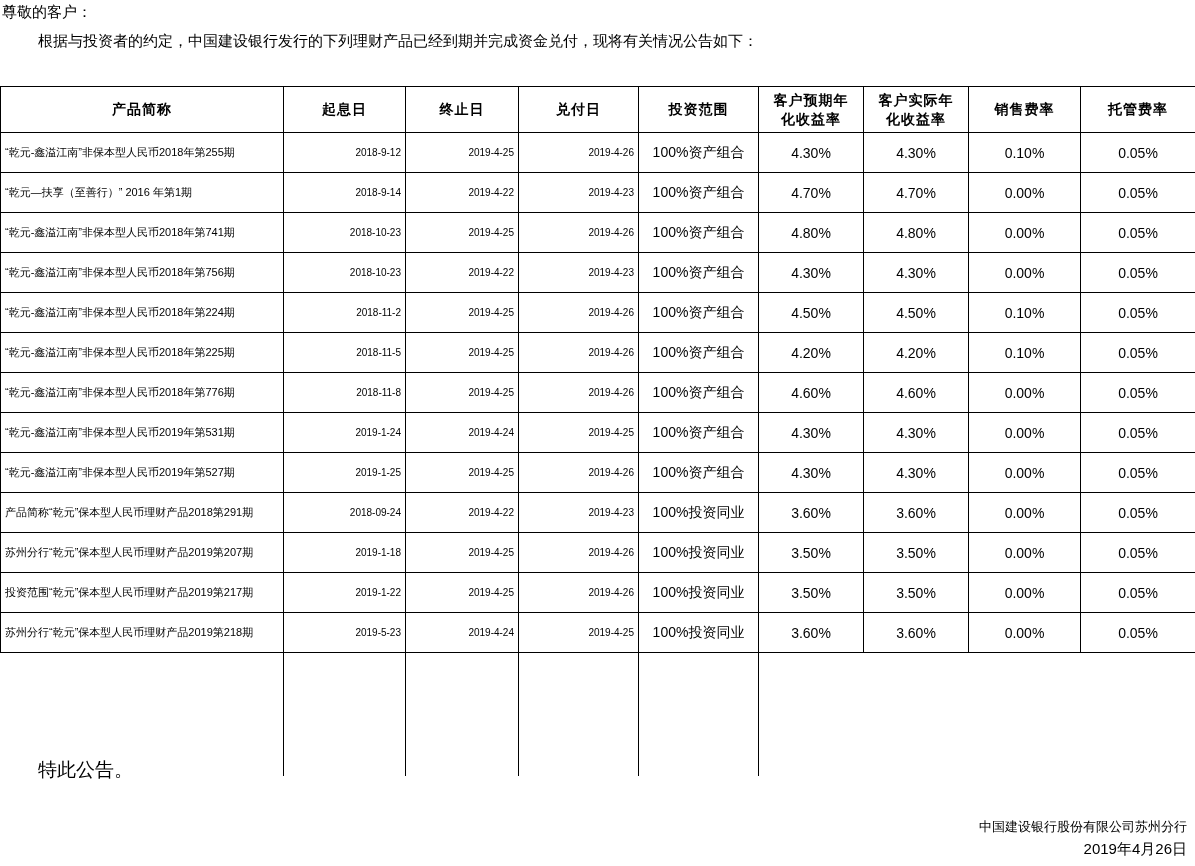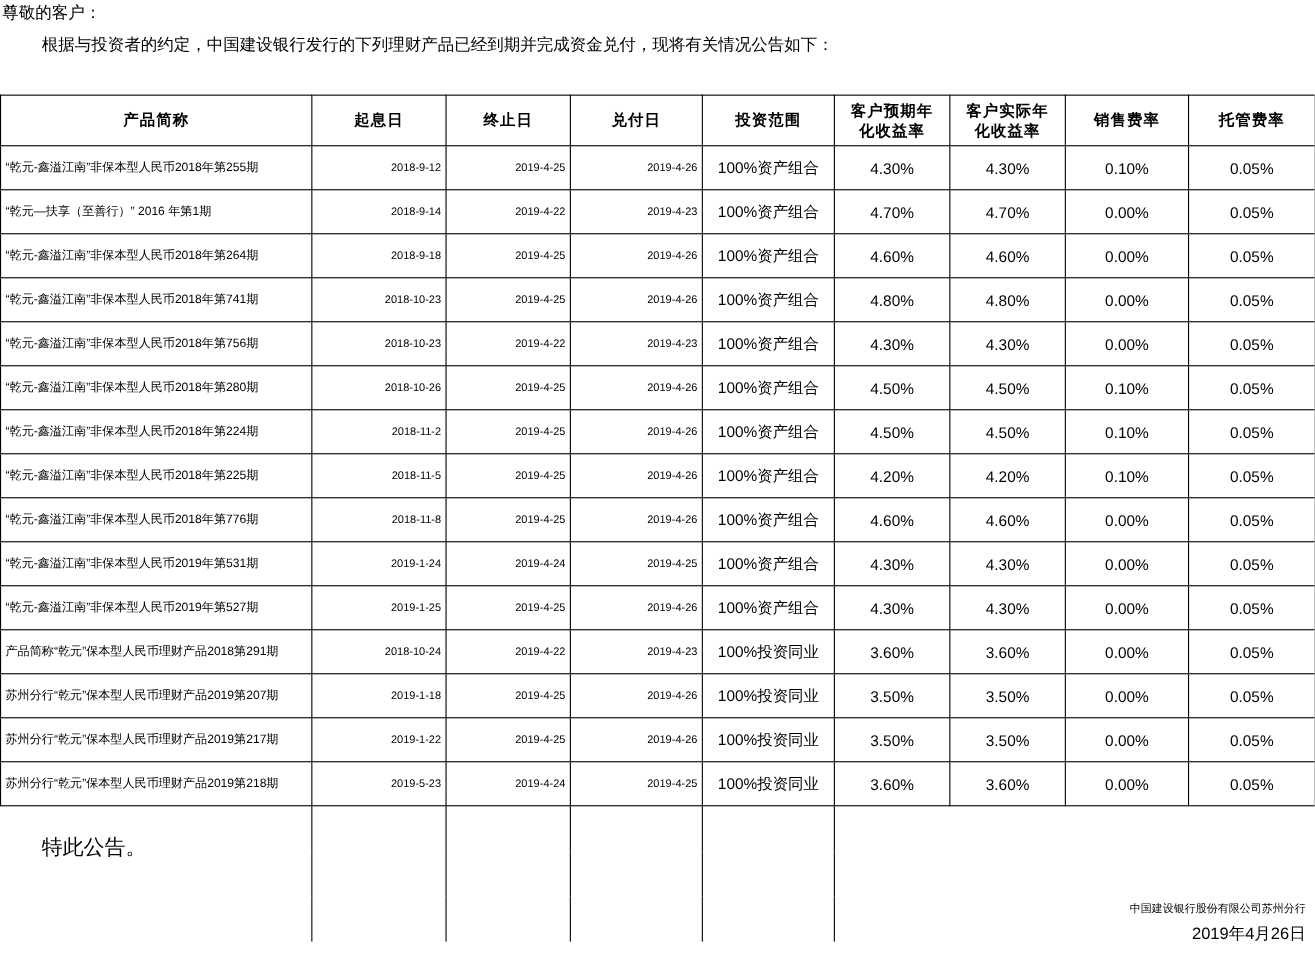--- a/index.html
+++ b/index.html
@@ -87,21 +87,21 @@
   .notice {
     position: absolute;
     left: 38px;
     top: 757px;
     font-size: 19px;
   }
   .signature {
     position: absolute;
     right: 8px;
     top: 814px;
-    font-size: 10px;
+    font-size: 13px;
     text-align: left;
     line-height: 25px;
   }
   .sig-date {
     position: absolute;
     right: 8px;
     top: 840px;
     font-size: 15px;
     text-align: right;
   }
@@ -177,31 +177,20 @@
           <td class="num">2018-9-14</td>
           <td class="num">2019-4-22</td>
           <td class="num">2019-4-23</td>
           <td class="ctr">100%资产组合</td>
           <td class="ctr">4.70%</td>
           <td class="ctr">4.70%</td>
           <td class="ctr">0.00%</td>
           <td class="ctr">0.05%</td>
         </tr>
         <tr>
-          <td class="name">“乾元-鑫溢江南”非保本型人民币2018年第264期</td>
-          <td class="num">2018-9-18</td>
-          <td class="num">2019-4-25</td>
-          <td class="num">2019-4-26</td>
-          <td class="ctr">100%资产组合</td>
-          <td class="ctr">4.60%</td>
-          <td class="ctr">4.60%</td>
-          <td class="ctr">0.00%</td>
-          <td class="ctr">0.05%</td>
-        </tr>
-        <tr>
           <td class="name">“乾元-鑫溢江南”非保本型人民币2018年第741期</td>
           <td class="num">2018-10-23</td>
           <td class="num">2019-4-25</td>
           <td class="num">2019-4-26</td>
           <td class="ctr">100%资产组合</td>
           <td class="ctr">4.80%</td>
           <td class="ctr">4.80%</td>
           <td class="ctr">0.00%</td>
           <td class="ctr">0.05%</td>
         </tr>
@@ -210,42 +199,31 @@
           <td class="num">2018-10-23</td>
           <td class="num">2019-4-22</td>
           <td class="num">2019-4-23</td>
           <td class="ctr">100%资产组合</td>
           <td class="ctr">4.30%</td>
           <td class="ctr">4.30%</td>
           <td class="ctr">0.00%</td>
           <td class="ctr">0.05%</td>
         </tr>
         <tr>
-          <td class="name">“乾元-鑫溢江南”非保本型人民币2018年第280期</td>
-          <td class="num">2018-10-26</td>
+          <td class="name">“乾元-鑫溢江南”非保本型人民币2018年第224期</td>
+          <td class="num">2018-11-2</td>
           <td class="num">2019-4-25</td>
           <td class="num">2019-4-26</td>
           <td class="ctr">100%资产组合</td>
           <td class="ctr">4.50%</td>
           <td class="ctr">4.50%</td>
           <td class="ctr">0.10%</td>
           <td class="ctr">0.05%</td>
         </tr>
         <tr>
-          <td class="name">“乾元-鑫溢江南”非保本型人民币2018年第224期</td>
-          <td class="num">2018-11-2</td>
-          <td class="num">2019-4-25</td>
-          <td class="num">2019-4-26</td>
-          <td class="ctr">100%资产组合</td>
-          <td class="ctr">4.50%</td>
-          <td class="ctr">4.50%</td>
-          <td class="ctr">0.10%</td>
-          <td class="ctr">0.05%</td>
-        </tr>
-        <tr>
           <td class="name">“乾元-鑫溢江南”非保本型人民币2018年第225期</td>
           <td class="num">2018-11-5</td>
           <td class="num">2019-4-25</td>
           <td class="num">2019-4-26</td>
           <td class="ctr">100%资产组合</td>
           <td class="ctr">4.20%</td>
           <td class="ctr">4.20%</td>
           <td class="ctr">0.10%</td>
           <td class="ctr">0.05%</td>
         </tr>
@@ -277,42 +255,42 @@
           <td class="num">2019-4-25</td>
           <td class="num">2019-4-26</td>
           <td class="ctr">100%资产组合</td>
           <td class="ctr">4.30%</td>
           <td class="ctr">4.30%</td>
           <td class="ctr">0.00%</td>
           <td class="ctr">0.05%</td>
         </tr>
         <tr>
           <td class="name">产品简称“乾元”保本型人民币理财产品2018第291期</td>
-          <td class="num">2018-10-24</td>
+          <td class="num">2018-09-24</td>
           <td class="num">2019-4-22</td>
           <td class="num">2019-4-23</td>
           <td class="ctr">100%投资同业</td>
           <td class="ctr">3.60%</td>
           <td class="ctr">3.60%</td>
           <td class="ctr">0.00%</td>
           <td class="ctr">0.05%</td>
         </tr>
         <tr>
           <td class="name">苏州分行“乾元”保本型人民币理财产品2019第207期</td>
           <td class="num">2019-1-18</td>
           <td class="num">2019-4-25</td>
           <td class="num">2019-4-26</td>
           <td class="ctr">100%投资同业</td>
           <td class="ctr">3.50%</td>
           <td class="ctr">3.50%</td>
           <td class="ctr">0.00%</td>
           <td class="ctr">0.05%</td>
         </tr>
         <tr>
-          <td class="name">苏州分行“乾元”保本型人民币理财产品2019第217期</td>
+          <td class="name">投资范围“乾元”保本型人民币理财产品2019第217期</td>
           <td class="num">2019-1-22</td>
           <td class="num">2019-4-25</td>
           <td class="num">2019-4-26</td>
           <td class="ctr">100%投资同业</td>
           <td class="ctr">3.50%</td>
           <td class="ctr">3.50%</td>
           <td class="ctr">0.00%</td>
           <td class="ctr">0.05%</td>
         </tr>
         <tr>

